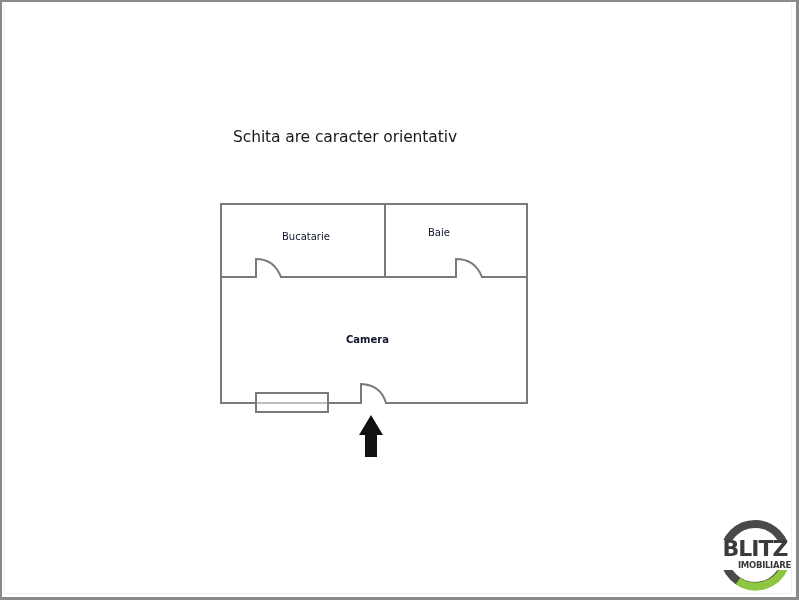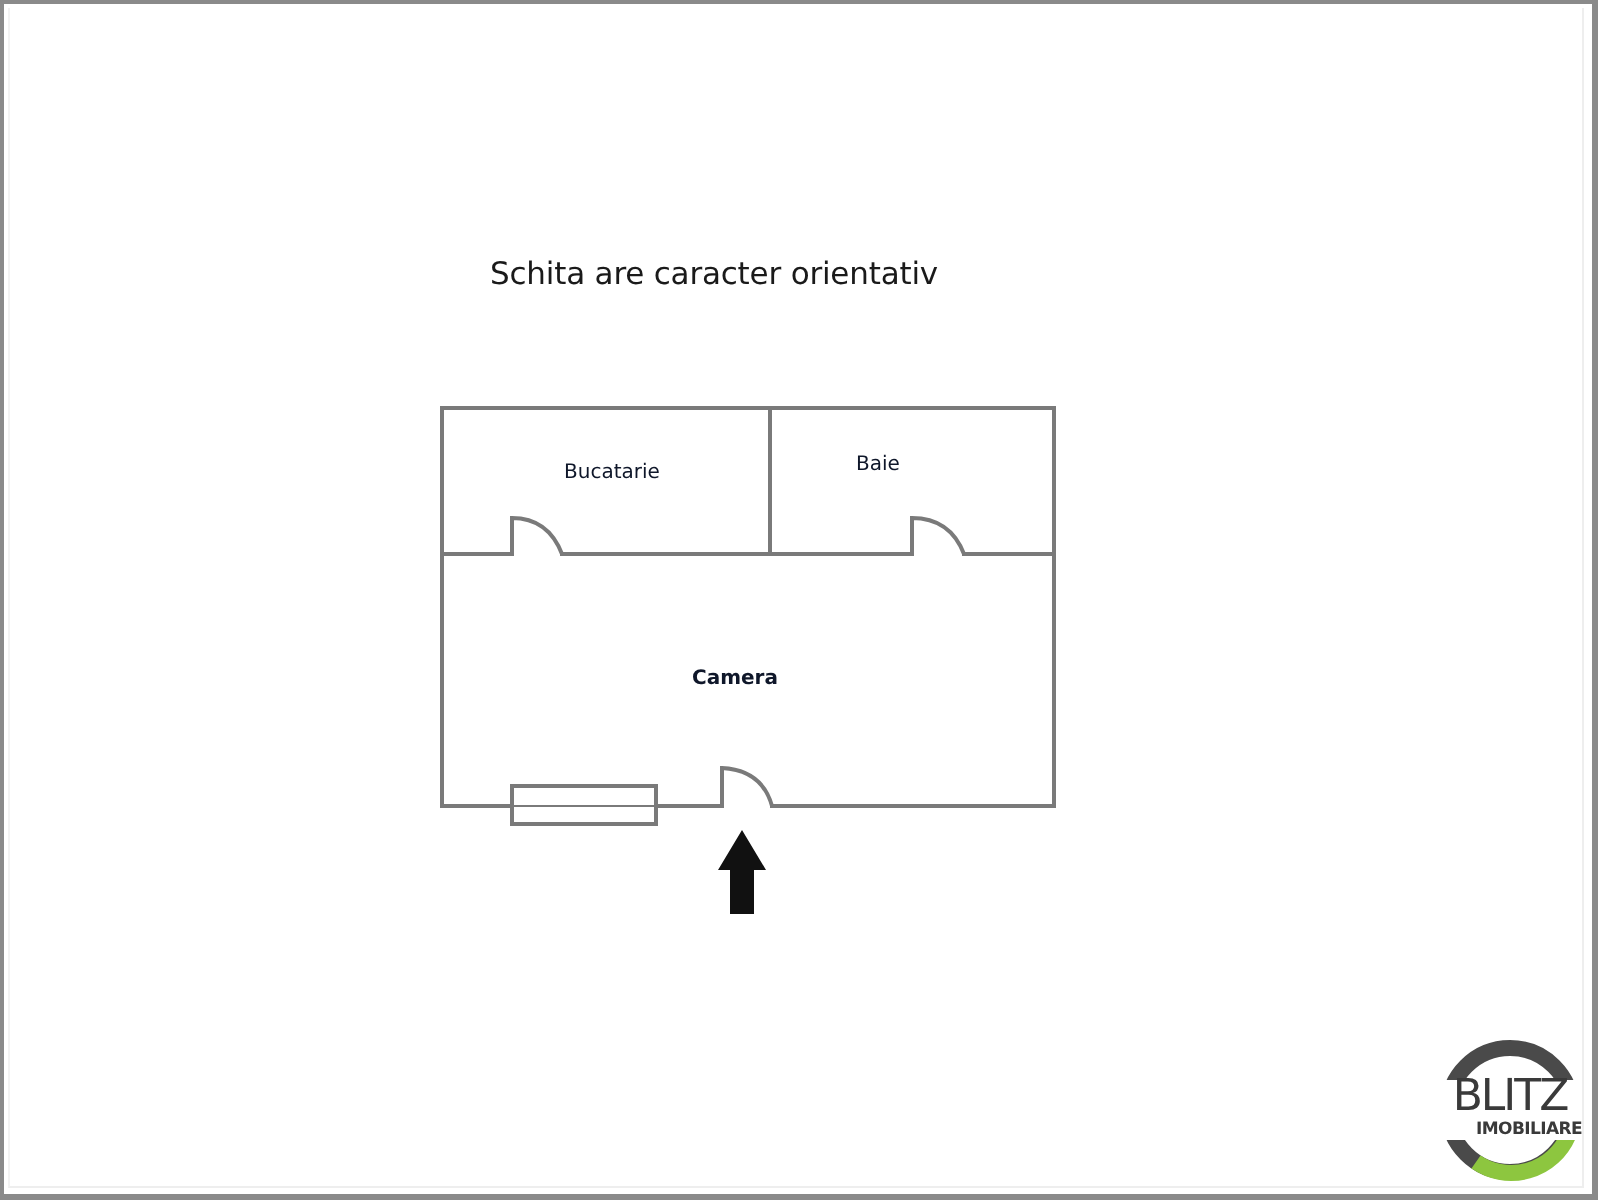--- a/index.html
+++ b/index.html
@@ -1,19 +1,19 @@
 <!DOCTYPE html>
 <html><head>
 <meta charset="utf-8">
 <style>
   html, body { margin: 0; padding: 0; background: #ffffff; }
   body { width: 799px; height: 600px; position: relative; overflow: hidden; font-family: "DejaVu Sans", sans-serif; }
   .frame { position: absolute; left: 0; top: 0; width: 799px; height: 600px; box-sizing: border-box; border: 2px solid #8a8a8a; border-right-width: 3px; border-bottom-width: 3px; }
   .inner-frame { position: absolute; left: 4px; top: 4px; width: 786px; height: 589px; border-right: 1px solid #eeeeee; border-bottom: 1px solid #eeeeee; border-left: 1px solid #f2f2f2; }
-  .note { position: absolute; left: 233px; top: 128px; font-size: 15.5px; color: #1a1a1a; letter-spacing: -0.1px; margin-left: 12px; }
+  .note { position: absolute; left: 233px; top: 128px; font-size: 15.5px; color: #1a1a1a; letter-spacing: -0.1px; }
   svg.plan { position: absolute; left: 0; top: 0; }
   .label { position: absolute; font-size: 10px; color: #0f172a; }
   .label-bucatarie { left: 282px; top: 231px; }
   .label-baie { left: 428px; top: 227px; text-align: center; }
   .label-camera { left: 346px; top: 334px; font-weight: bold; }
   .logo { position: absolute; left: 718px; top: 518px; width: 74px; height: 74px; }
 </style>
 </head>
 <body>
 
@@ -56,15 +56,15 @@
 <div class="label label-bucatarie">Bucatarie</div>
 <div class="label label-baie">Baie</div>
 <div class="label label-camera">Camera</div>
 
 <div class="logo">
   <svg width="74" height="74" viewBox="0 0 74 74">
     <circle cx="37" cy="37" r="31" fill="#ffffff" stroke="#4a4a4a" stroke-width="8"></circle>
     <path d="M20 63 A31 31 0 0 0 66 50" fill="none" stroke="#8dc63f" stroke-width="8"></path>
     <rect x="2" y="22" width="70" height="30" fill="#ffffff"></rect>
   </svg>
-  <div style="position:absolute;left:3px;top:20px;width:68px;text-align:center;font-family:'DejaVu Sans',sans-serif;font-weight:normal;font-size:22px;color:#3a3a3a;letter-spacing:-1px;line-height:22px;">BLITZ</div>
+  <div style="position:absolute;left:3px;top:20px;width:68px;text-align:center;font-family:'DejaVu Sans',sans-serif;font-weight:bold;font-size:22px;color:#3a3a3a;letter-spacing:-1px;line-height:22px;">BLITZ</div>
   <div style="position:absolute;left:1px;top:42px;width:72px;text-align:right;font-family:'DejaVu Sans',sans-serif;font-weight:bold;font-size:8.5px;color:#3a3a3a;letter-spacing:-0.3px;line-height:10px;">IMOBILIARE</div>
 </div>
 
 </body></html>

